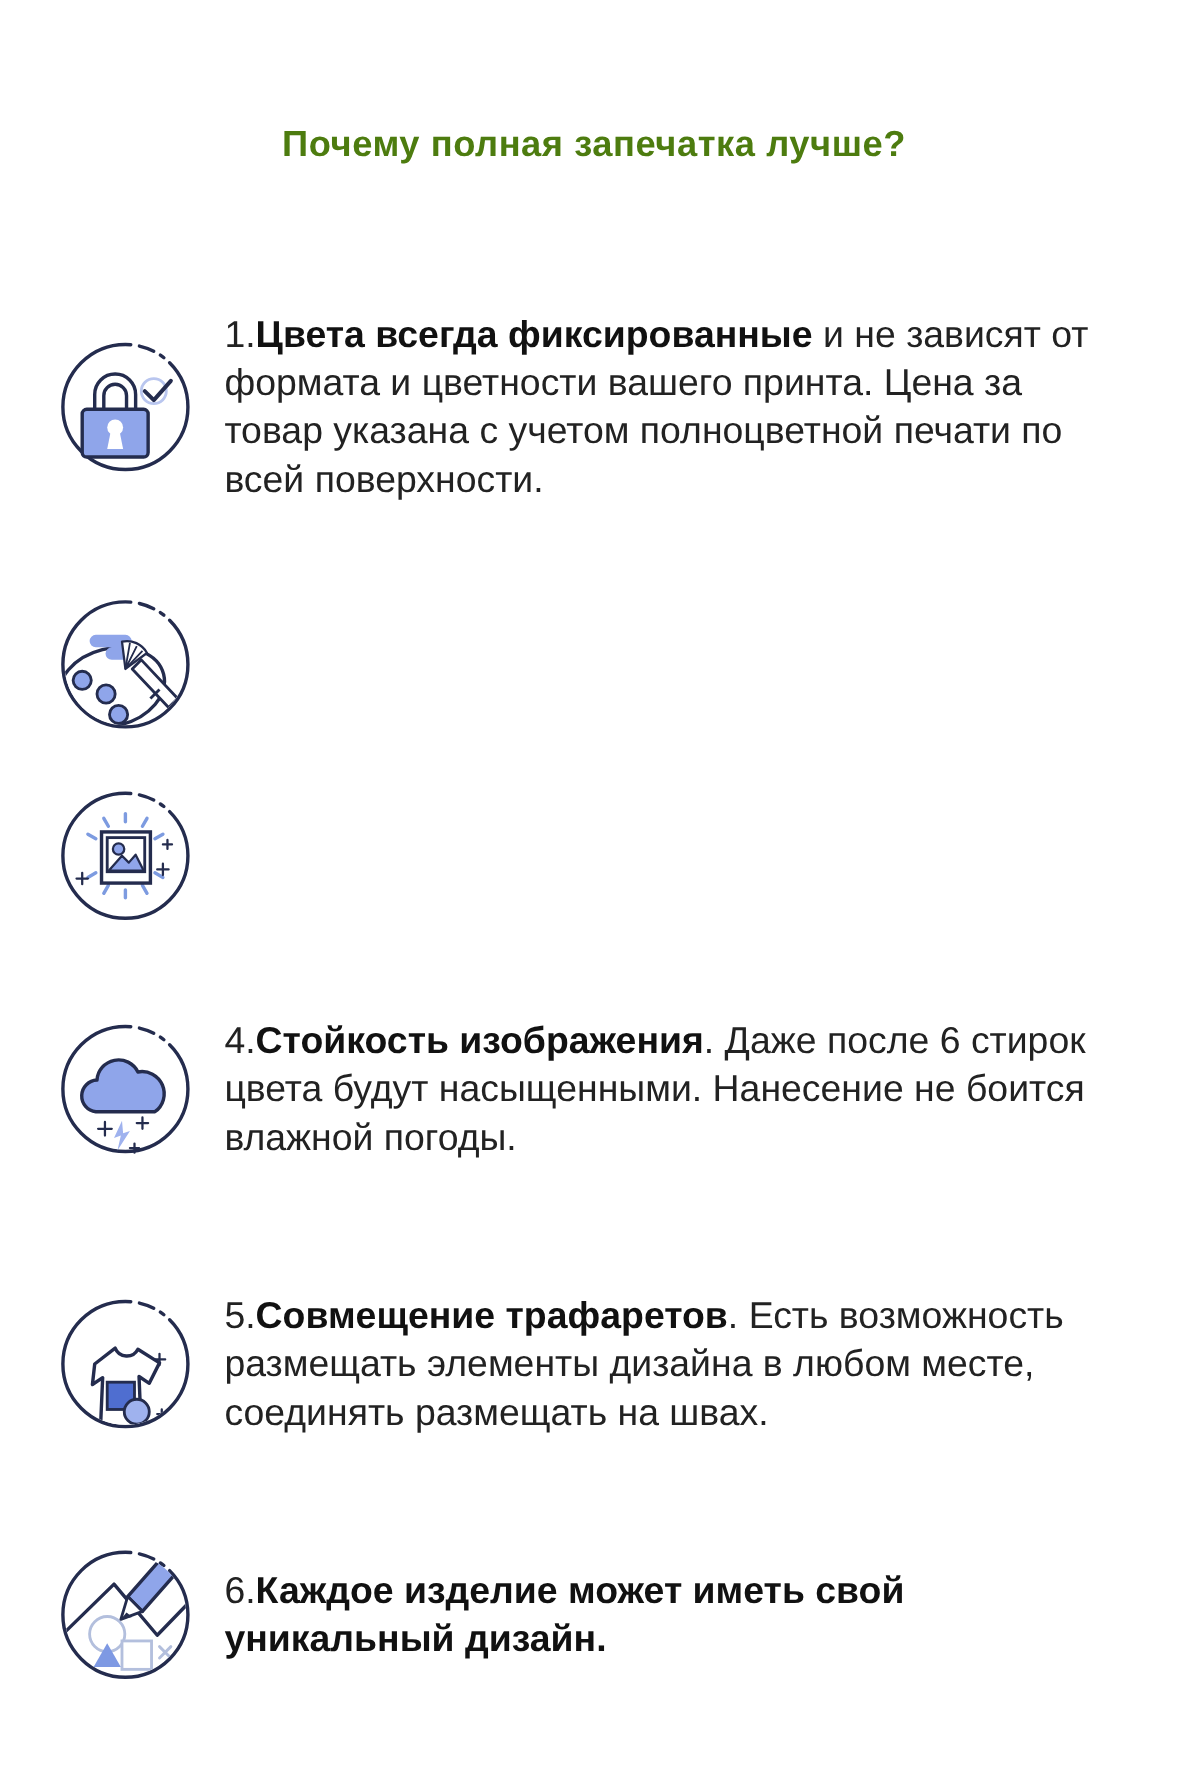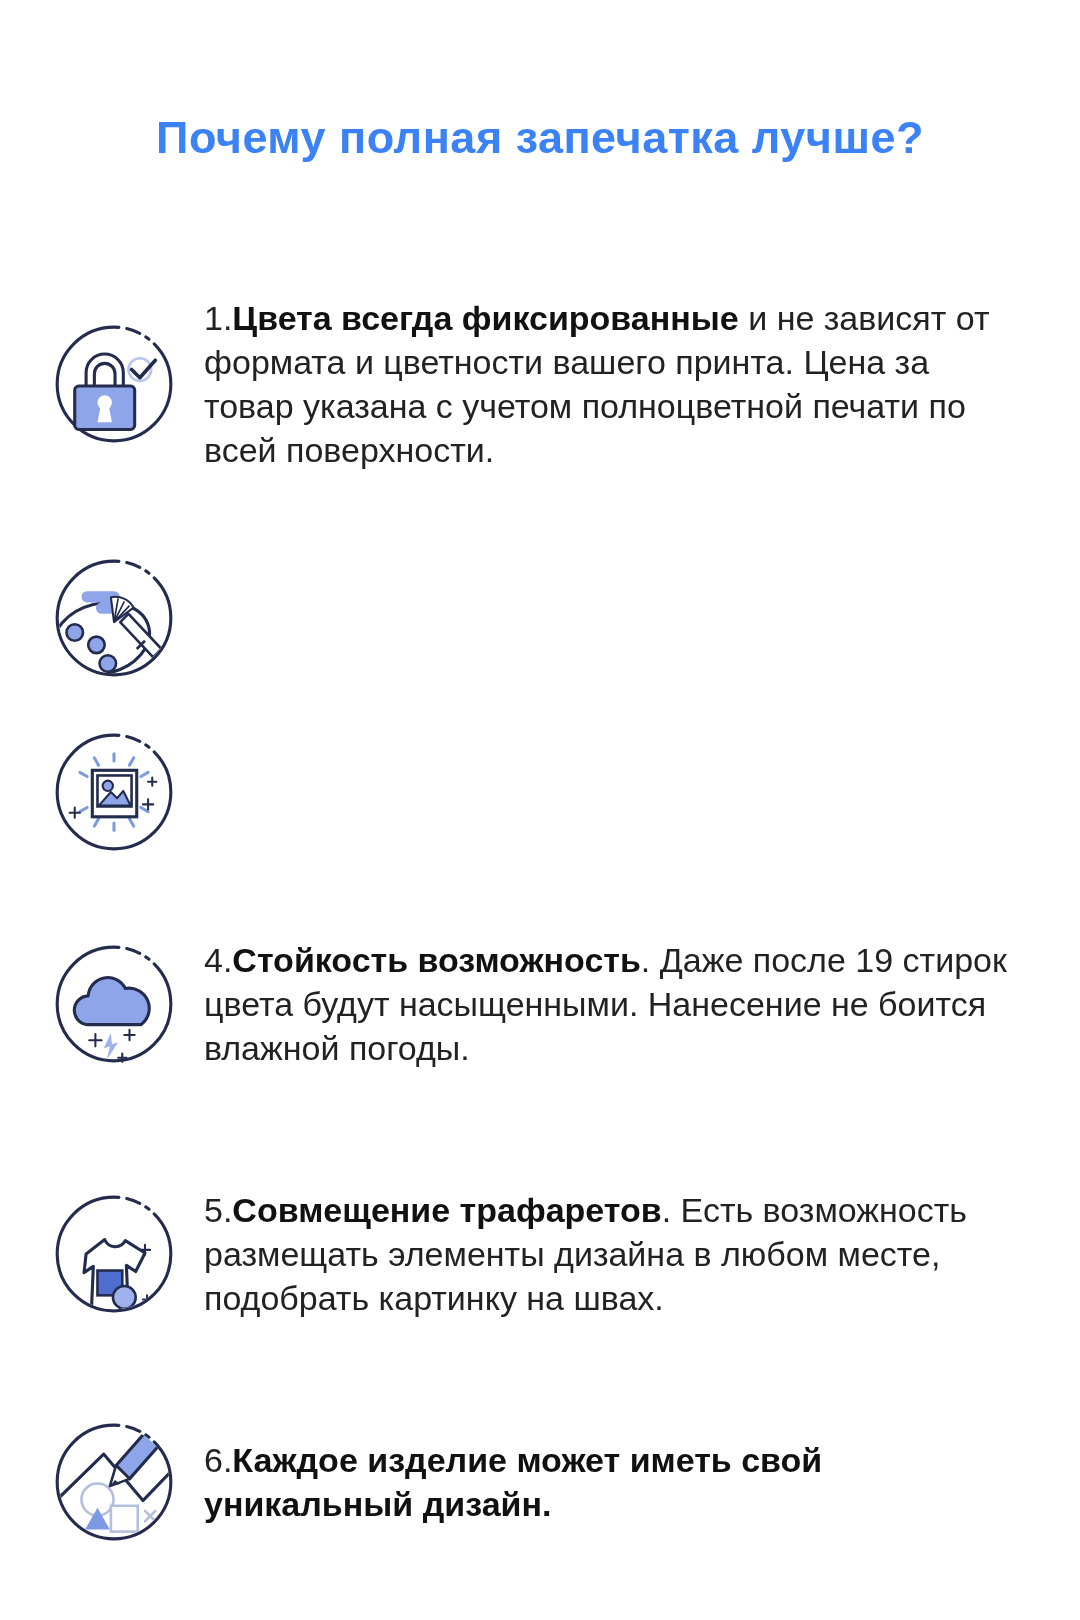--- a/index.html
+++ b/index.html
@@ -7,23 +7,23 @@
     width:1080px;height:1620px;
     background:#ffffff;
     font-family:"Liberation Sans", sans-serif;
     color:#1e1e1e;
     overflow:hidden;
   }
   .page{width:1080px;height:1620px;position:relative;}
   .title{
     margin:112px 40px 0;
     text-align:center;
-    font-size:45px;
+    font-size:33px;
     font-weight:bold;
-    color:#3b82f6;
+    color:#4d7c0f;
     letter-spacing:0.5px;
   }
   .benefits{
     margin-top:98px;
     padding-left:52px;
     padding-right:50px;
     display:flex;
     flex-direction:column;
     gap:50px;
   }
@@ -129,21 +129,21 @@
           <circle cx="60" cy="60" r="55" fill="#ffffff" stroke="#242c4e" stroke-width="3" pathLength="360" stroke-dasharray="275 8 14 7 4 7 45" stroke-linecap="round"></circle>
           <path d="M34 80 a14 14 0 0 1 1 -27.9 a19 19 0 0 1 36 -7.1 a19.5 19.5 0 0 1 15 35 Z" fill="#8fa5ea" stroke="#242c4e" stroke-width="3" stroke-linejoin="round"></path>
           <polygon points="57,88 50,103 56,101 53,114 64,97 58,99" fill="#9fb2ee"></polygon>
           <g stroke="#242c4e" stroke-width="2" stroke-linecap="round">
             <path d="M36 95 H48 M42 89 V101"></path>
             <path d="M70 90 H80 M75 85 V95"></path>
             <path d="M64 112 H72 M68 108 V116"></path>
           </g>
         </svg>
       </div>
-      <p class="benefit-text"><span>4.</span><b>Стойкость возможность</b><span>. Даже после 19 стирок цвета будут насыщенными. Нанесение не боится влажной погоды.</span></p>
+      <p class="benefit-text"><span>4.</span><b>Стойкость изображения</b><span>. Даже после 6 стирок цвета будут насыщенными. Нанесение не боится влажной погоды.</span></p>
     </div>
 
     <div class="benefit">
       <div class="icon-wrap">
         <svg viewBox="0 0 120 120">
           <defs>
               <clipPath id="clip-shirt">
                 <circle cx="60" cy="60" r="53.5"></circle>
               </clipPath>
             </defs>
@@ -152,21 +152,21 @@
             <path d="M33 60 L51 46 a11 11 0 0 0 20 1 L90 59 L81 77 L72 71 L74 120 L38 118 L40 72 L31 78 Z" fill="#ffffff" stroke="#242c4e" stroke-width="3" stroke-linejoin="round"></path>
             <rect x="44" y="76" width="24" height="24" fill="#4f6ed0" stroke="#242c4e" stroke-width="2.5"></rect>
             <circle cx="70" cy="102" r="11" fill="#9fb2ee" stroke="#242c4e" stroke-width="2.5"></circle>
             <g stroke="#242c4e" stroke-width="2" stroke-linecap="round">
               <path d="M85 56 H95 M90 51 V61"></path>
               <path d="M88 104 H96 M92 100 V108"></path>
             </g>
           </g>
         </svg>
       </div>
-      <p class="benefit-text"><span>5.</span><b>Совмещение трафаретов</b><span>. Есть возможность размещать элементы дизайна в любом месте, подобрать картинку на швах.</span></p>
+      <p class="benefit-text"><span>5.</span><b>Совмещение трафаретов</b><span>. Есть возможность размещать элементы дизайна в любом месте, соединять размещать на швах.</span></p>
     </div>
 
     <div class="benefit">
       <div class="icon-wrap">
         <svg viewBox="0 0 120 120">
           <defs>
               <clipPath id="clip-pencil">
                 <circle cx="60" cy="60" r="53.5"></circle>
               </clipPath>
             </defs>

